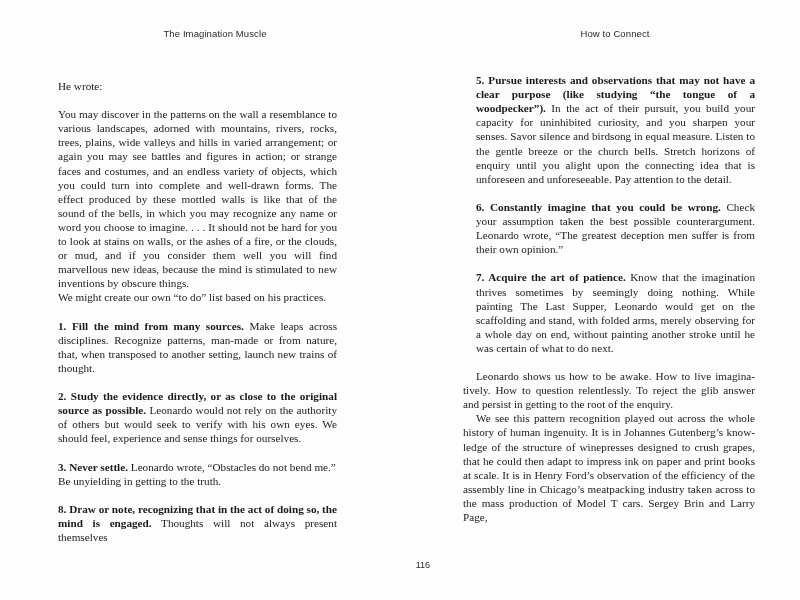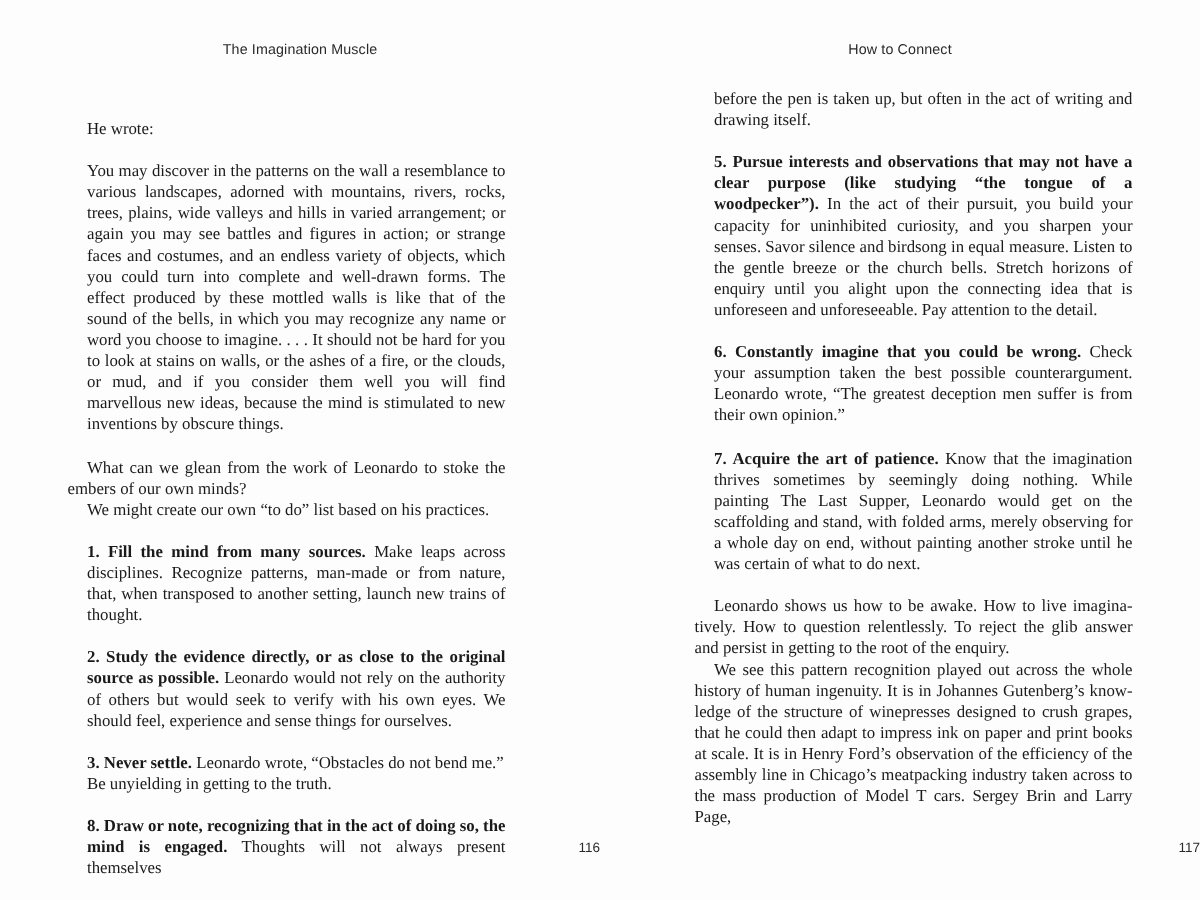--- a/index.html
+++ b/index.html
@@ -2,21 +2,21 @@
 <html><head>
   <meta charset="utf-8">
   <style>
     html, body { margin: 0; padding: 0; }
     body {
       width: 800px; height: 600px; overflow: hidden;
       background: #fdfdfd; color: #1a1a1a;
       font-family: "Liberation Serif", "DejaVu Serif", serif;
       position: relative;
     }
-    .page { position: absolute; top: 0; width: 400px; height: 516px; }
+    .page { position: absolute; top: 0; width: 400px; height: 516px; padding-left: 30px; }
     .page.left { left: 0; }
     .page.right { left: 400px; }
     .running-head {
       position: absolute; top: 28px; left: 0; width: 100%;
       text-align: center;
       font-family: "Liberation Sans", "DejaVu Sans", sans-serif;
       font-size: 9.5px; color: #2a2a2a; letter-spacing: 0.1px;
     }
     .folio {
       position: absolute; top: 560px; left: 0; width: 100%;
@@ -40,35 +40,33 @@
     .ital { }
   </style>
 </head>
 <body>
 
 <div class="page left">
   <div class="running-head">The Imagination Muscle</div>
   <div class="text">
     <p class="item" style="text-align:left">He wrote:</p>
     <p class="quote gap">You may discover in the patterns on the wall a resemblance to various landscapes, adorned with mountains, rivers, rocks, trees, plains, wide valleys and hills in varied arrangement; or again you may see battles and figures in action; or strange faces and costumes, and an endless variety of objects, which you could turn into complete and well-drawn forms. The effect produced by these mottled walls is like that of the sound of the bells, in which you may recognize any name or word you choose to imag­ine. . . . It should not be hard for you to look at stains on walls, or the ashes of a fire, or the clouds, or mud, and if you consider them well you will find marvellous new ideas, because the mind is stimulated to new inventions by obscure things.</p>
-    <p class="indent gap" style="text-indent:13px">What can we glean from the work of Leonardo to stoke the embers of our own minds?</p>
     <p class="indent">We might create our own “to do” list based on his practices.</p>
 
     <p class="item gap"><span class="bold">1. Fill the mind from many sources.</span><span> Make leaps across disci­plines. Recognize patterns, man-made or from nature, that, when transposed to another setting, launch new trains of thought.</span></p>
     <p class="item gap"><span class="bold">2. Study the evidence directly, or as close to the original source as possible.</span><span> Leonardo would not rely on the authority of others but would seek to verify with his own eyes. We should feel, experience and sense things for ourselves.</span></p>
     <p class="item gap" style="text-align:left"><span class="bold">3. Never settle.</span><span> Leonardo wrote, “Obstacles do not bend me.” Be unyielding in getting to the truth.</span></p>
     <p class="item gap"><span class="bold">8. Draw or note, recognizing that in the act of doing so, the mind is engaged.</span><span> Thoughts will not always present themselves</span></p>
   </div>
   <div class="folio">116</div>
 </div>
 
 <div class="page right">
   <div class="running-head">How to Connect</div>
   <div class="text">
-    <p class="item">before the pen is taken up, but often in the act of writing and drawing itself.</p>
 
     <p class="item gap"><span class="bold">5. Pursue interests and observations that may not have a clear purpose (like studying “the tongue of a woodpecker”).</span><span> In the act of their pursuit, you build your capacity for uninhib­ited curiosity, and you sharpen your senses. Savor silence and birdsong in equal measure. Listen to the gentle breeze or the church bells. Stretch horizons of enquiry until you alight upon the connecting idea that is unforeseen and unforeseeable. Pay attention to the detail.</span></p>
     <p class="item gap"><span class="bold">6. Constantly imagine that you could be wrong.</span><span> Check your assumption taken the best possible counterargument. Leonardo wrote, “The greatest deception men suffer is from their own opinion.”</span></p>
     <p class="item gap"><span class="bold">7. Acquire the art of patience.</span><span> Know that the imagination thrives sometimes by seemingly doing nothing. While painting </span><span class="ital">The Last Supper</span><span>, Leonardo would get on the scaffolding and stand, with folded arms, merely observing for a whole day on end, without painting another stroke until he was certain of what to do next.</span></p>
 
     <p class="indent gap">Leonardo shows us how to be awake. How to live imagina­tively. How to question relentlessly. To reject the glib answer and persist in getting to the root of the enquiry.</p>
     <p class="indent">We see this pattern recognition played out across the whole history of human ingenuity. It is in Johannes Gutenberg’s know­ledge of the structure of winepresses designed to crush grapes, that he could then adapt to impress ink on paper and print books at scale. It is in Henry Ford’s observation of the efficiency of the assembly line in Chicago’s meatpacking industry taken across to the mass production of Model T cars. Sergey Brin and Larry Page,</p>
   </div>
   <div class="folio">117</div>
 </div>

